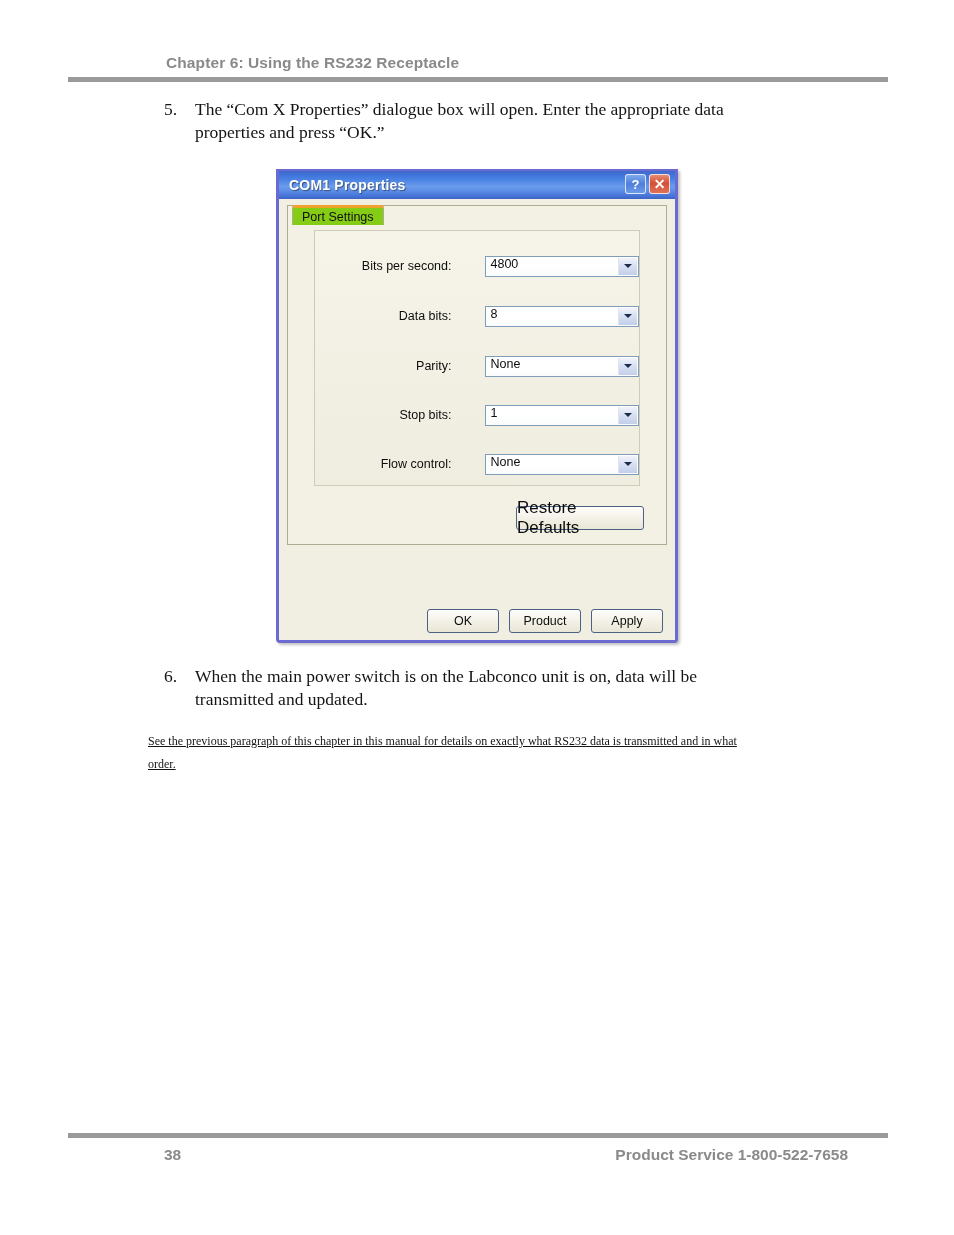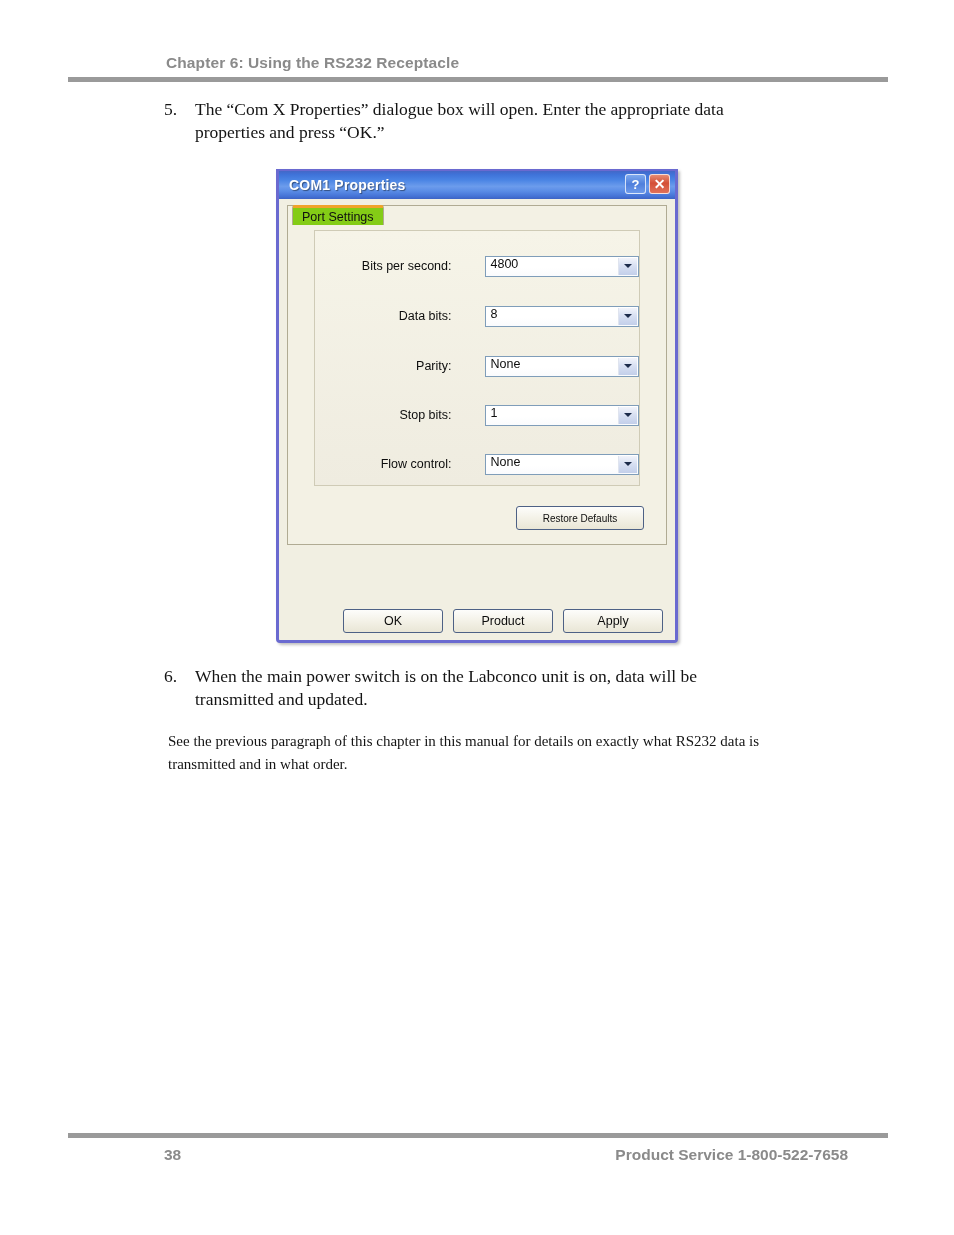--- a/index.html
+++ b/index.html
@@ -52,26 +52,27 @@
     padding-left: 31px;
     text-align: left;
   }
   .numbered-item .num {
     position: absolute;
     left: 0;
     top: 0;
   }
   #para-see {
     position: absolute;
-    left: 168px;
+    left: 148px;
     top: 730px;
     width: 600px;
-    font-size: 15px;
+    font-size: 12px;
     line-height: 23px;
     color: #141414;
+    text-decoration: underline;
   }
   #item6 {
     position: absolute;
     left: 164px;
     top: 665px;
     width: 600px;
   }
 
   
   #dialog {
@@ -245,41 +246,41 @@
   #restore-defaults {
     position: absolute;
     right: 22px;
     top: 300px;
     width: 128px;
     height: 24px;
     border: 1px solid #4d6185;
     border-radius: 3px;
     background: linear-gradient(to bottom, #fdfdfb 0%, #f4f2e8 48%, #e9e6d6 100%);
     font-family: "Liberation Sans", sans-serif;
-    font-size: 10px;
+    font-size: 17px;
     color: #0d0d0d;
     display: flex;
     align-items: center;
     justify-content: center;
     cursor: pointer;
     box-sizing: border-box;
   }
 
   
   #dialog-buttons {
     position: absolute;
     left: 0; right: 0;
     bottom: 7px;
     display: flex;
     justify-content: flex-end;
     gap: 10px;
     padding-right: 12px;
   }
   .dbtn {
-    width: 100px;
+    width: 72px;
     height: 24px;
     border: 1px solid #4d6185;
     border-radius: 3px;
     background: linear-gradient(to bottom, #fdfdfb 0%, #f4f2e8 48%, #e9e6d6 100%);
     font-family: "Liberation Sans", sans-serif;
     font-size: 12.5px;
     color: #0d0d0d;
     display: flex;
     align-items: center;
     justify-content: center;

